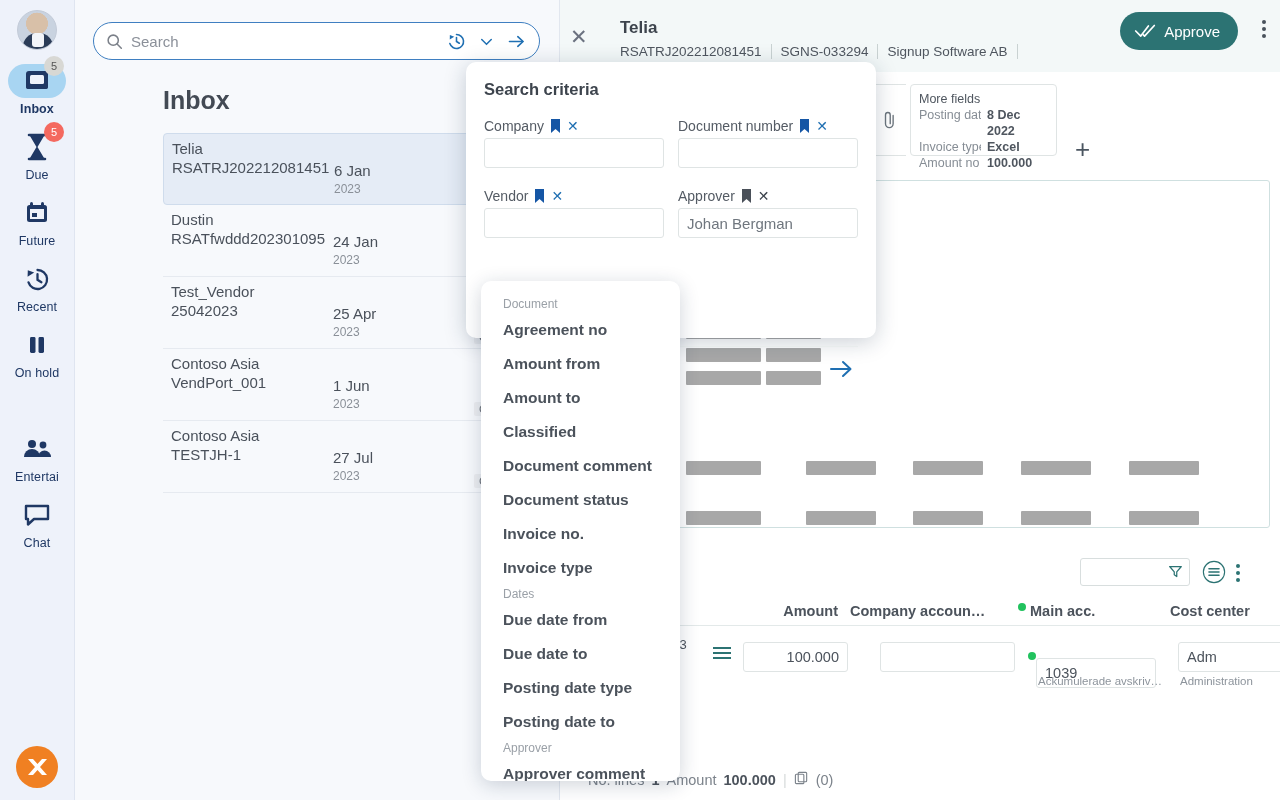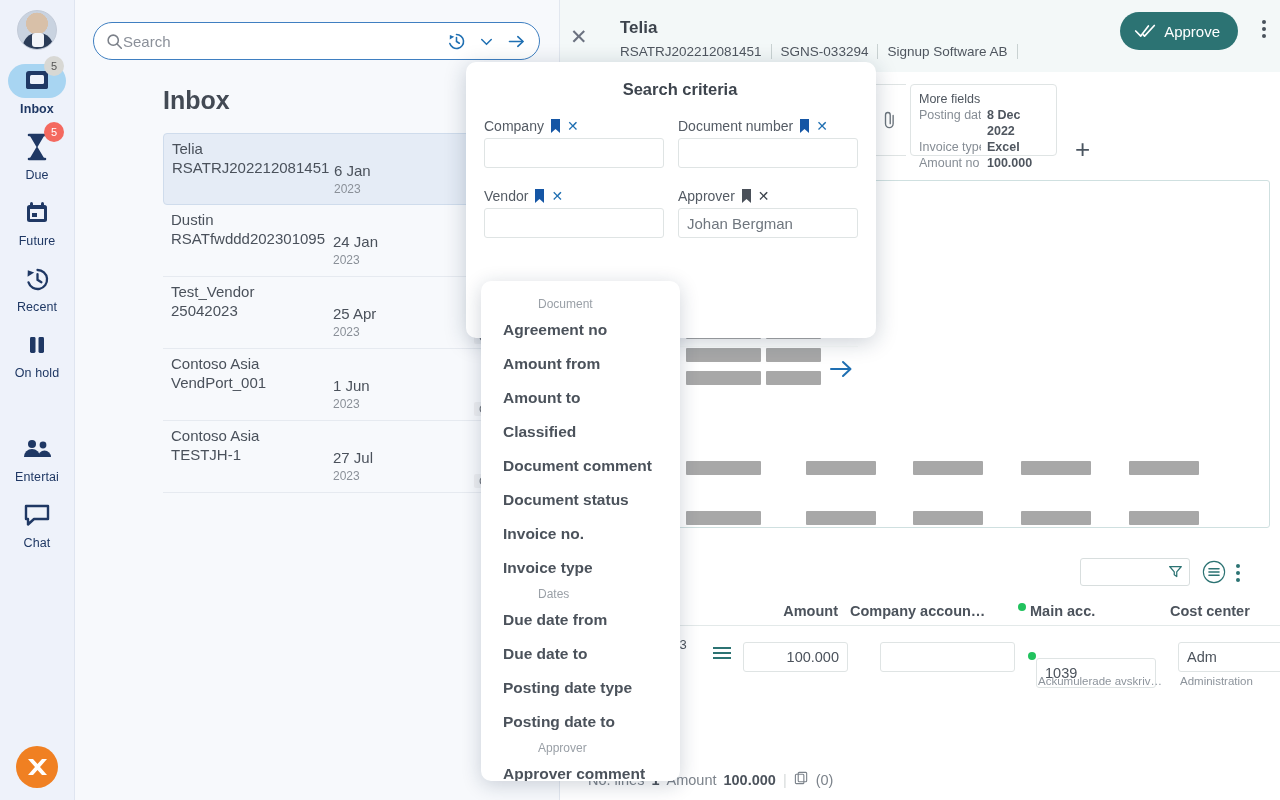--- a/index.html
+++ b/index.html
@@ -61,21 +61,21 @@
     position: absolute; left: 75px; top: 0; width: 485px; height: 800px;
     background: #f7f9fc; border-right: 1px solid #e2e7ef;
   }
   .searchbar {
     position: absolute; left: 18px; top: 22px; width: 447px; height: 38px;
     border: 1px solid #3f7fc1; border-radius: 19px; background: #fff;
     display: flex; align-items: center; padding: 0 12px;
   }
   .search-input {
     border: 0; outline: 0; flex: 1; font-size: 15px; color: #0f172a;
-    font-family: "Liberation Sans", sans-serif; background: transparent;
+    font-family: "Liberation Sans", sans-serif; margin-left: 8px; background: transparent;
   }
   .search-input::placeholder { color: #8b9099; }
   .ic-btn { display:flex; align-items:center; justify-content:center; cursor:pointer; margin-left: 10px;}
 
   .list-title { position: absolute; left: 88px; top: 86px; font-size: 25px;
     font-weight: bold; color: #434a54; }
 
   .inbox-list { position: absolute; left: 88px; top: 133px; width: 460px; }
   .inbox-item {
     position: relative; height: 72px; padding: 6px 0 0 8px;
@@ -159,21 +159,21 @@
     font-size: 14.5px; color: #7c838b;
   }
   .status-bar b { color: #4c535c; }
 
   
   .criteria {
     position: absolute; left: 466px; top: 62px; width: 410px; height: 276px;
     background: #fff; border-radius: 10px;
     box-shadow: 0 4px 22px rgba(20,40,70,.22); z-index: 40;
   }
-  .criteria h3 { font-size: 16.5px; color: #3d444d; margin: 18px 0 0 18px; text-align: center; }
+  .criteria h3 { font-size: 16.5px; color: #3d444d; margin: 18px 0 0 18px; }
   .fld { position: absolute; }
   .fld-lab { display: flex; align-items: center; gap: 6px; font-size: 14px; color: #545b64; margin-bottom: 4px; }
   .bm { width: 11px; height: 14px; display: inline-block; }
   .xmark { color: #1f6fb2; font-size: 14px; cursor: pointer; font-weight: 500; }
   .xmark.gray { color: #3d444d; }
   .fld-in {
     width: 180px; height: 30px; border: 1px solid #dfe4e4; border-radius: 3px; background: #fff;
     display: flex; align-items: center;
   }
   .fld-in input {
@@ -185,21 +185,21 @@
   .crit-plus { position: absolute; left: 32px; top: 250px; font-size: 26px; color: #1f6fb2; cursor: pointer; line-height:1;}
   .crit-div { position: absolute; left: 18px; top: 284px; width: 374px; height: 1px; background: #e8ecec; }
   .crit-go { position: absolute; right: 22px; top: 296px; cursor: pointer; }
 
   
   .fdd {
     position: absolute; left: 481px; top: 281px; width: 199px; height: 500px;
     background: #fff; border-radius: 10px; box-shadow: 0 4px 20px rgba(20,40,70,.20);
     z-index: 60; overflow: hidden; padding-top: 14px;
   }
-  .fdd-group { font-size: 12px; color: #9aa0a7; padding: 2px 0 2px 22px; margin-left: 35px; }
+  .fdd-group { font-size: 12px; color: #9aa0a7; padding: 2px 0 2px 22px; }
   .fdd-item {
     font-size: 15.5px; font-weight: bold; color: #4b525b;
     padding: 8px 0 8px 22px; cursor: pointer;
   }
 </style>
 </head>
 <body>
 
 <div id="app">
 

